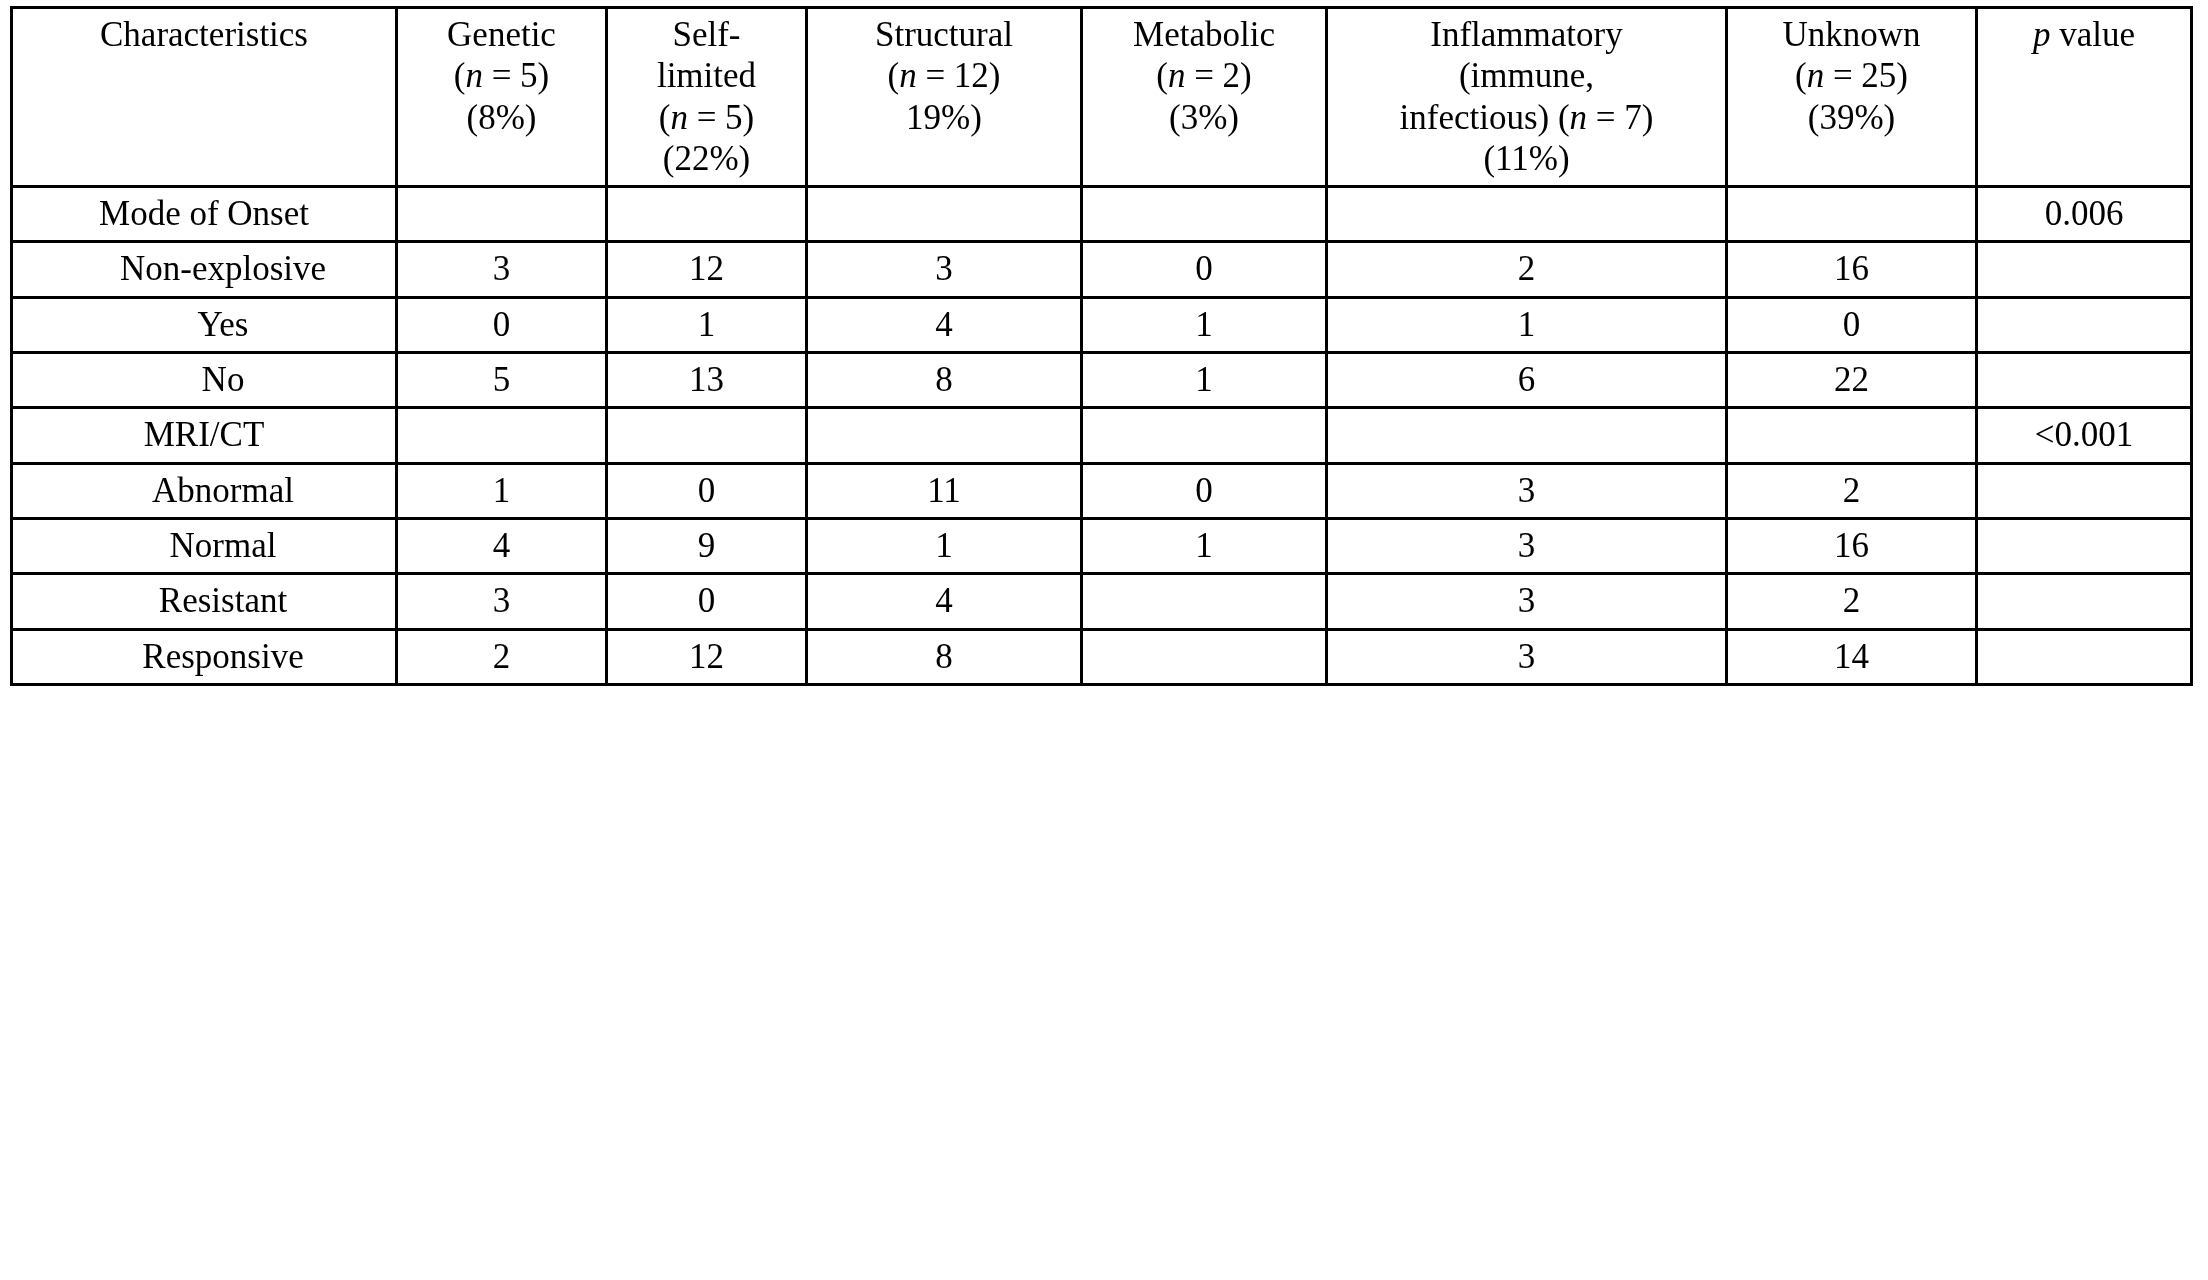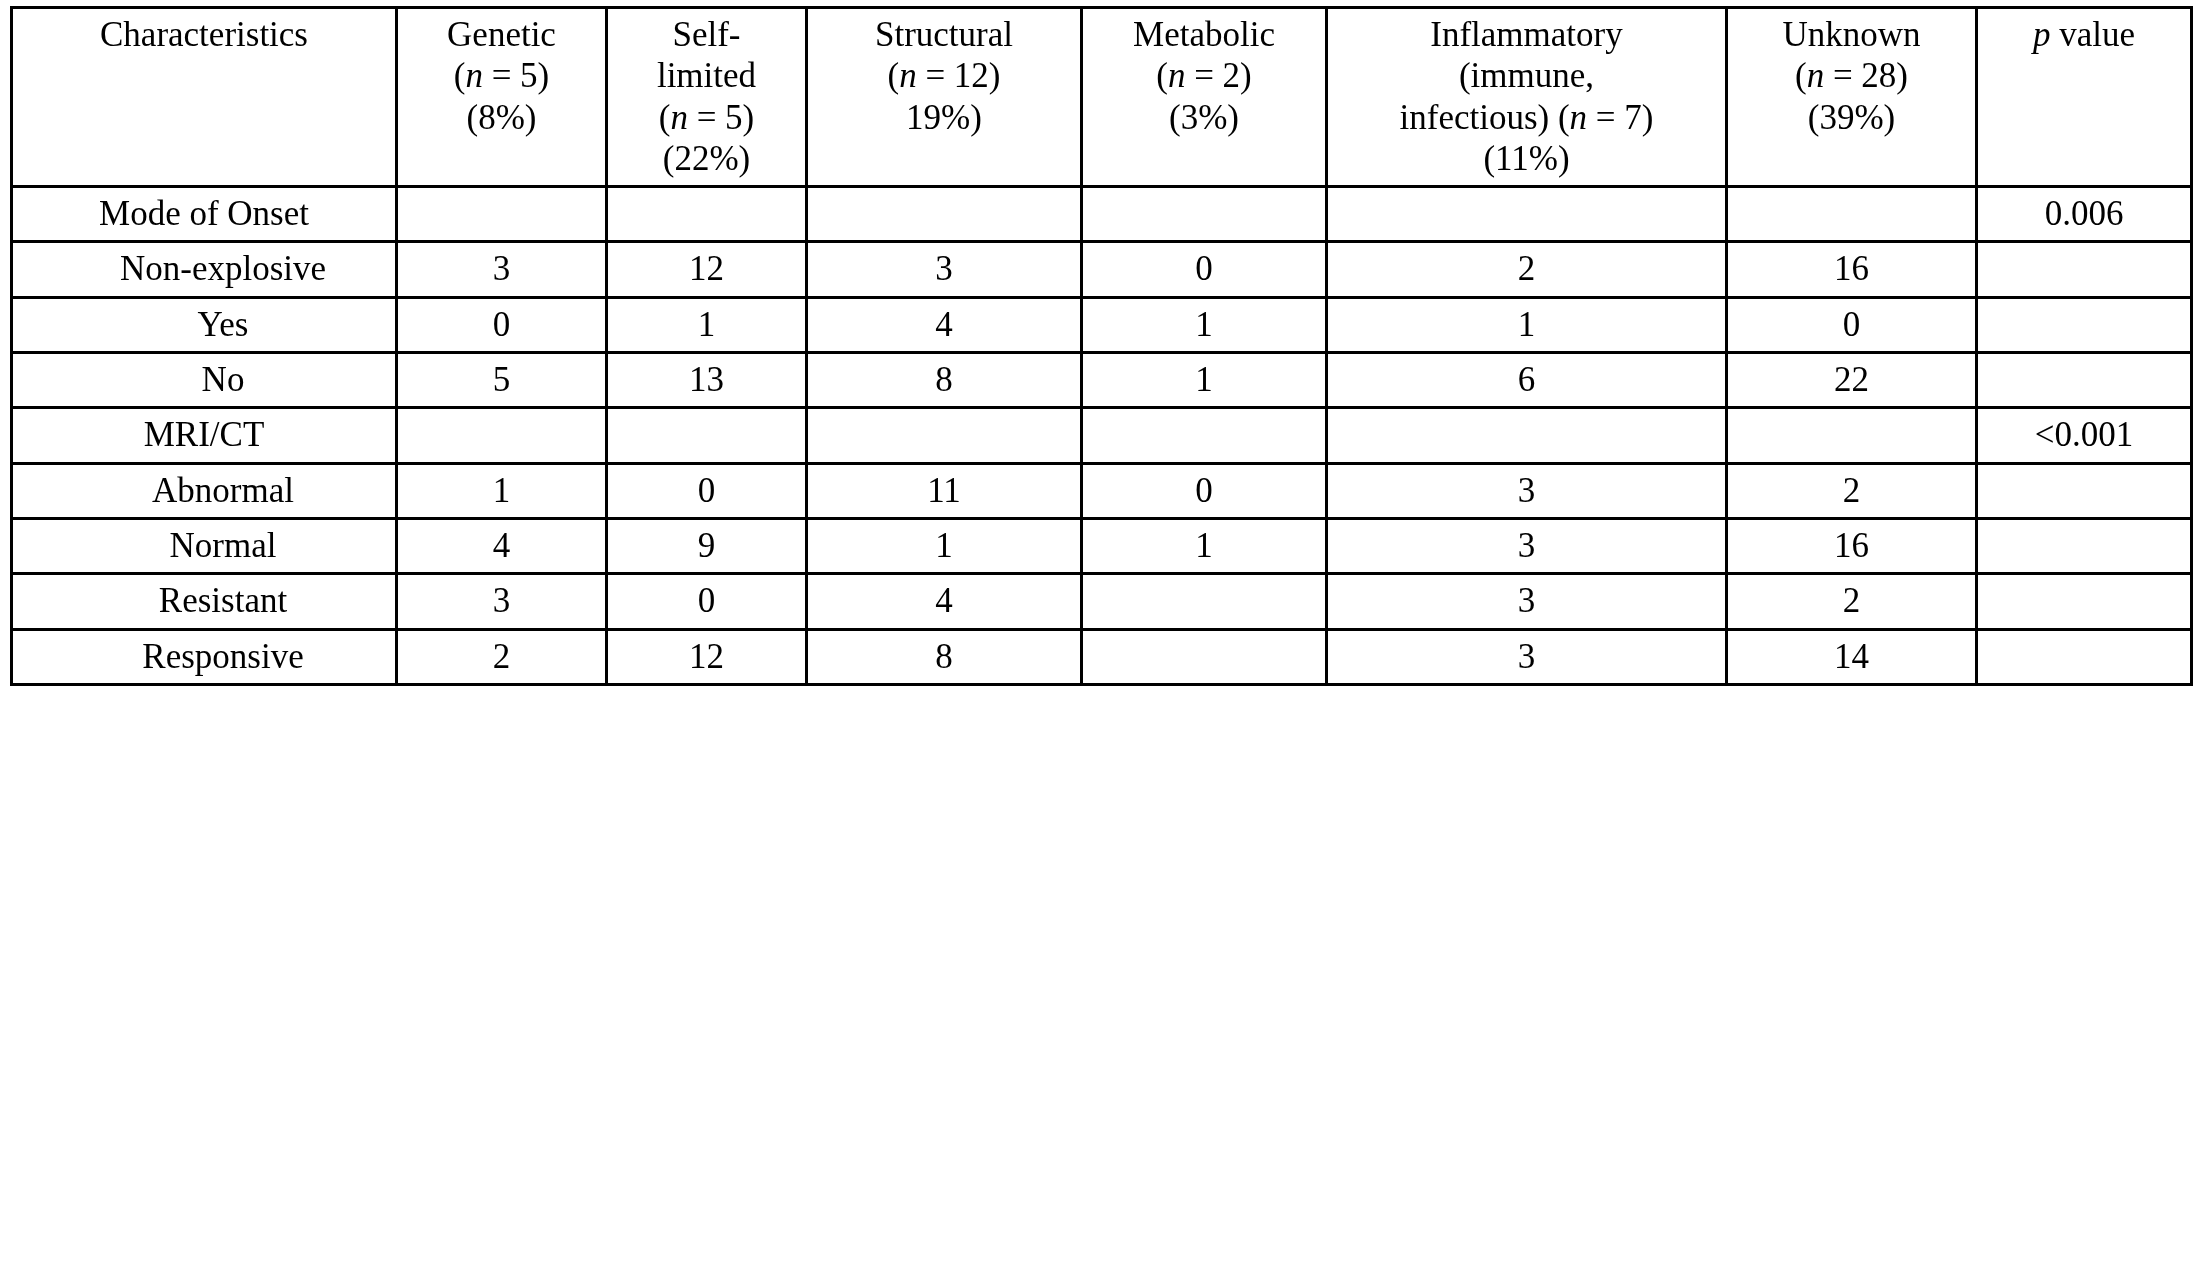--- a/index.html
+++ b/index.html
@@ -105,21 +105,21 @@
           <span class="hdr-line">(3%)</span>
         </th>
         <th>
           <span class="hdr-line">Inflammatory</span>
           <span class="hdr-line">(immune,</span>
           <span class="hdr-line"><span>infectious) (</span><span class="ital">n</span><span> = 7)</span></span>
           <span class="hdr-line">(11%)</span>
         </th>
         <th>
           <span class="hdr-line">Unknown</span>
-          <span class="hdr-line"><span>(</span><span class="ital">n</span><span> = 28)</span></span>
+          <span class="hdr-line"><span>(</span><span class="ital">n</span><span> = 25)</span></span>
           <span class="hdr-line">(39%)</span>
         </th>
         <th>
           <span class="ital">p</span><span> value</span>
         </th>
       </tr>
     </thead>
     <tbody id="table-body">
         <tr>
           <td class="rowlabel">Mode of Onset</td>

